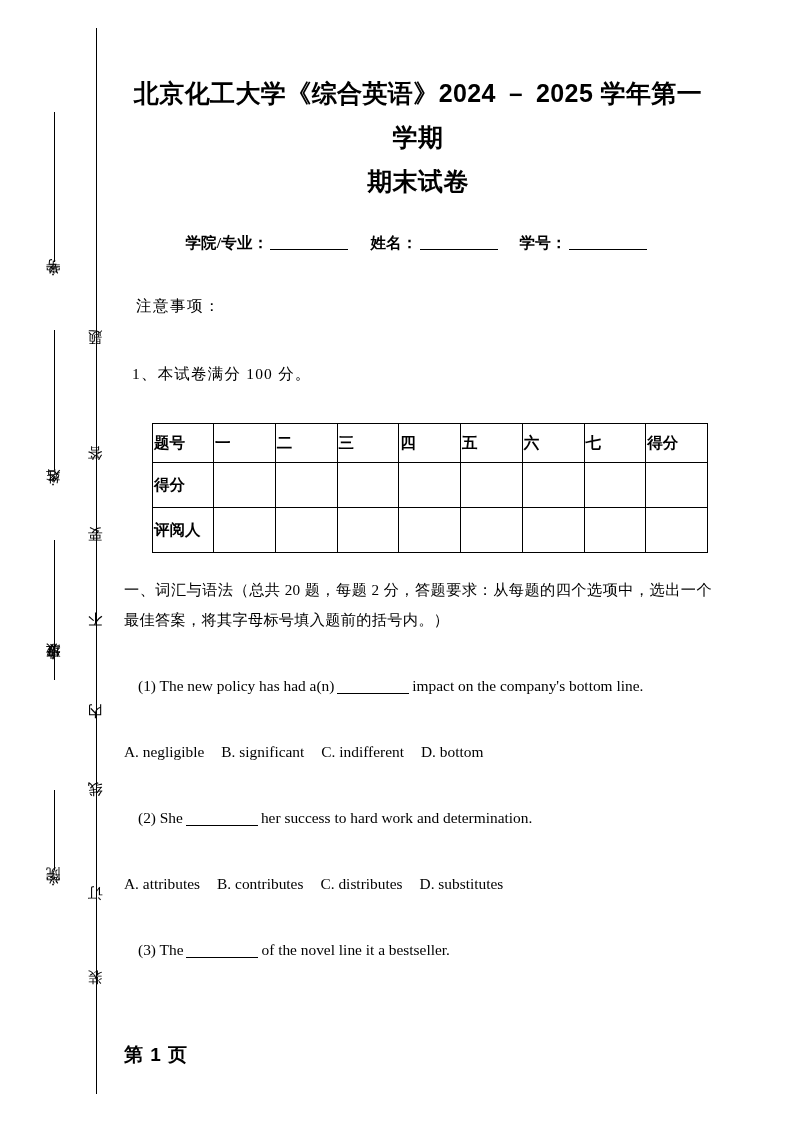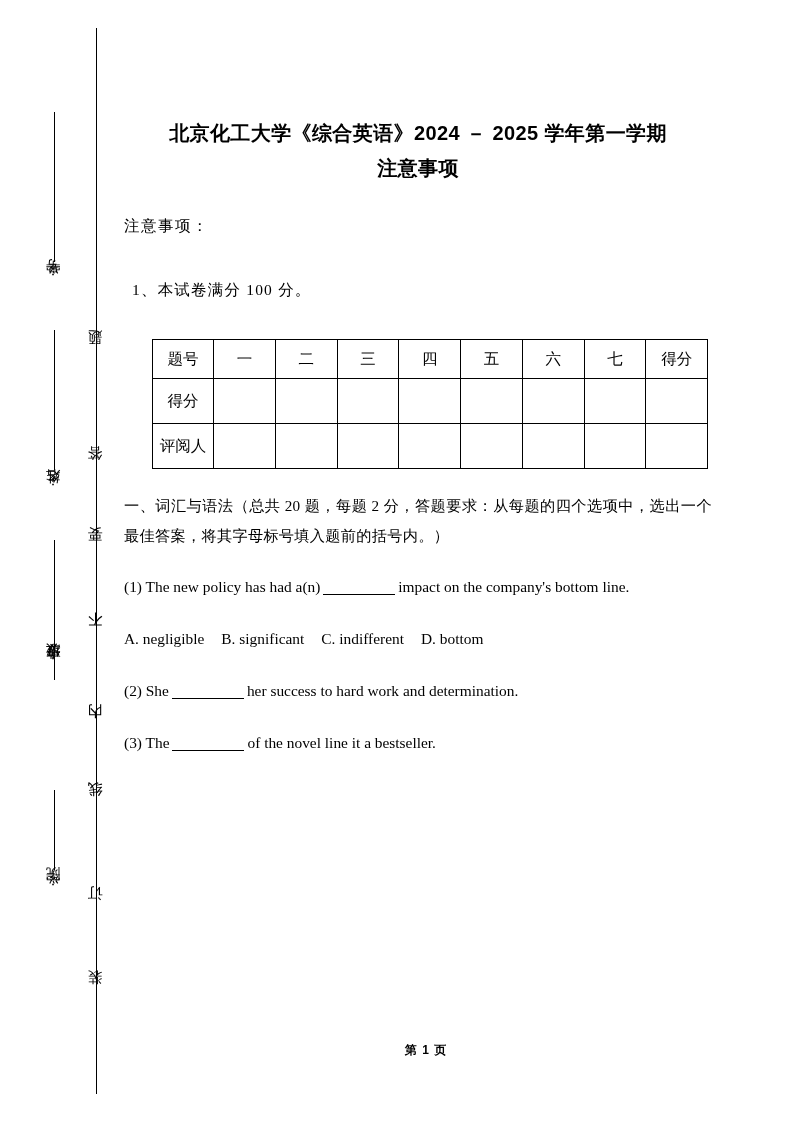--- a/index.html
+++ b/index.html
@@ -60,22 +60,22 @@
   #page-body {
     position: absolute;
     left: 124px;
     top: 0;
     width: 588px;
     height: 1122px;
   }
 
   #exam-title {
     margin: 0;
-    padding-top: 116px;
-    font-size: 20px;
+    padding-top: 72px;
+    font-size: 25px;
     font-weight: bold;
     text-align: center;
     line-height: 1.75;
     letter-spacing: 0.4px;
     font-family: "Liberation Sans", "DejaVu Sans", sans-serif;
   }
 
   #student-info {
     margin-top: 30px;
     text-align: center;
@@ -87,21 +87,21 @@
   #student-info .blank {
     display: inline-block;
     width: 78px;
     border-bottom: 1.4px solid #000;
     vertical-align: -2px;
     margin: 0 4px 0 2px;
   }
   #student-info .gap { display: inline-block; width: 18px; }
 
   .notice-heading {
-    margin: 0;
+    margin: 12px;
     padding-top: 30px;
     font-size: 15.5px;
     letter-spacing: 1.5px;
   }
   .notice-line {
     margin: 8px;
     padding-top: 35px;
     font-size: 15.5px;
     letter-spacing: 1.2px;
   }
@@ -116,40 +116,39 @@
     padding-left: 28px;
   }
   table#score-table {
     border-collapse: collapse;
     width: 556px;
     table-layout: fixed;
   }
   table#score-table td {
     border: 1.3px solid #000;
     height: 36px;
-    text-align: center;
     vertical-align: middle;
     font-size: 15.5px;
-    font-weight: normal;
+    font-weight: bold;
     font-family: "Liberation Sans", "DejaVu Sans", sans-serif;
   }
   table#score-table td.lbl { width: 58px; }
   table#score-table tr.data-row td { height: 42px; }
 
   
   .section-heading {
     margin: 0;
     padding-top: 22px;
     font-size: 15.2px;
     line-height: 1.95;
     letter-spacing: 0.3px;
     text-align: justify;
   }
   .question {
-    margin: 0;
+    margin: 14px;
     padding-top: 22px;
     font-size: 15.4px;
     line-height: 1.95;
   }
   .options {
     margin: 0;
     padding-top: 22px;
     font-size: 15.4px;
     line-height: 1.95;
     white-space: nowrap;
@@ -158,25 +157,24 @@
   .iblank {
     display: inline-block;
     width: 72px;
     border-bottom: 1.2px solid #000;
     vertical-align: -3px;
     margin: 0 3px;
   }
 
   #page-footer {
     position: absolute;
-    left: 8px;
+    left: 0;
     top: 1042px;
     width: 588px;
-    text-align: center;
-    font-size: 12px;
+    font-size: 19px;
     font-weight: bold;
     font-family: "Liberation Sans", "DejaVu Sans", sans-serif;
     letter-spacing: 1px;
   }
 </style>
 </head>
 <body>
 
 <div id="binding-sidebar">
 
@@ -199,23 +197,26 @@
   <div class="vlabel inner" style="top:730px;">内</div>
   <div class="vlabel inner" style="top:808px;">线</div>
   <div class="vlabel inner" style="top:912px;">订</div>
   <div class="vlabel inner" style="top:996px;">装</div>
 </div>
 
 <div id="page-body">
 
   <h1 id="exam-title">
     <span>北京化工大学《综合英语》2024 － 2025  学年第一学期</span><br>
-    <span>注意事项</span>
+    <span>期末试卷</span>
   </h1>
 
+  <div id="student-info">
+    <span>学院/专业：</span><span class="blank"></span><span class="gap"></span><span>姓名：</span><span class="blank"></span><span class="gap"></span><span>学号：</span><span class="blank"></span>
+  </div>
 
   <p class="notice-heading">注意事项：</p>
 
   <p class="notice-line">1、本试卷满分 100 分。</p>
 
 
   <div id="score-table-wrap">
     <table id="score-table">
       <tbody>
           <tr>
@@ -262,20 +263,23 @@
     <span>The new policy has had a(n)</span><span class="iblank"></span><span>impact on the company's bottom line.</span>
   </p>
   <p class="options">
     <span class="opt">A. negligible</span><span class="opt">B. significant</span><span class="opt">C. indifferent</span><span class="opt">D. bottom</span>
   </p>
 
   <p class="question">
     <span>(2)</span>
     <span>She</span><span class="iblank"></span><span>her success to hard work and determination.</span>
   </p>
+  <p class="options">
+    <span class="opt">A. attributes</span><span class="opt">B. contributes</span><span class="opt">C. distributes</span><span class="opt">D. substitutes</span>
+  </p>
 
   <p class="question">
     <span>(3)</span>
     <span>The</span><span class="iblank"></span><span>of the novel line it a bestseller.</span>
   </p>
 
   <div id="page-footer">第 1 页</div>
 </div>
 
 </body></html>

